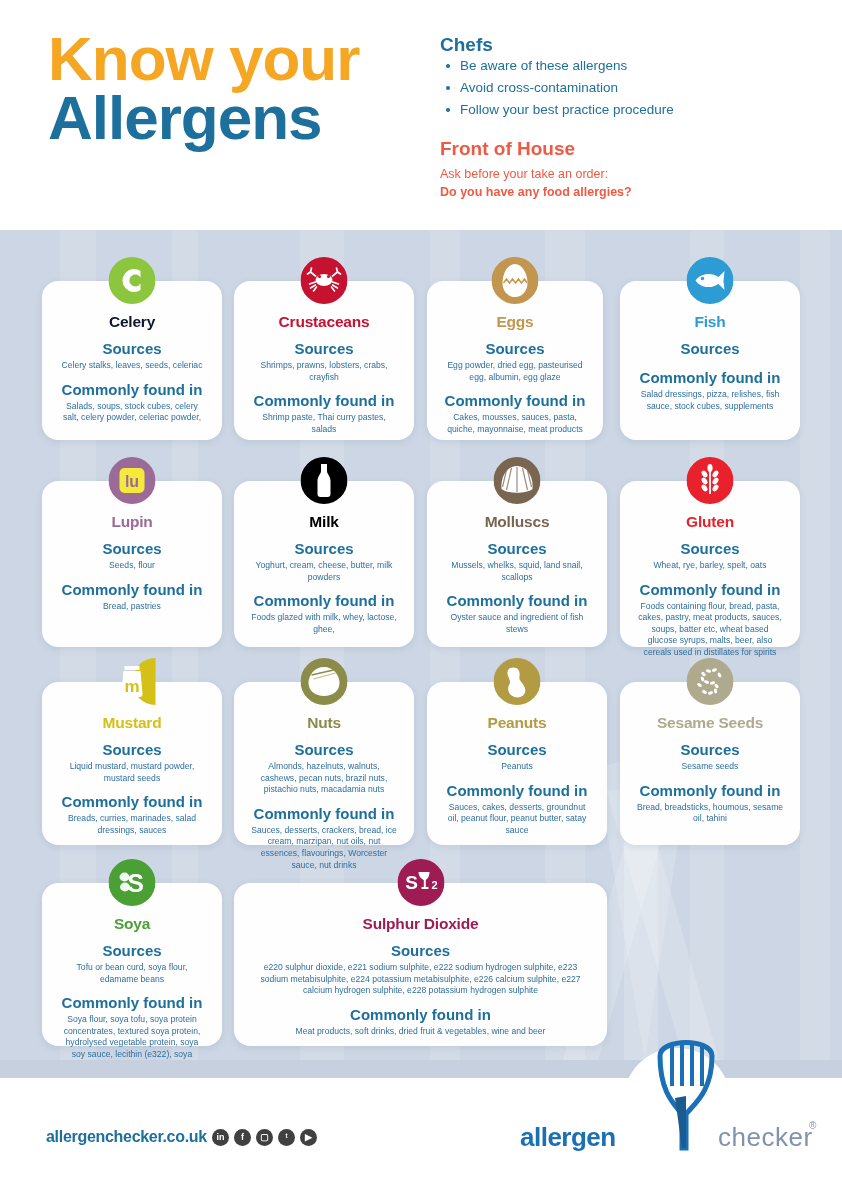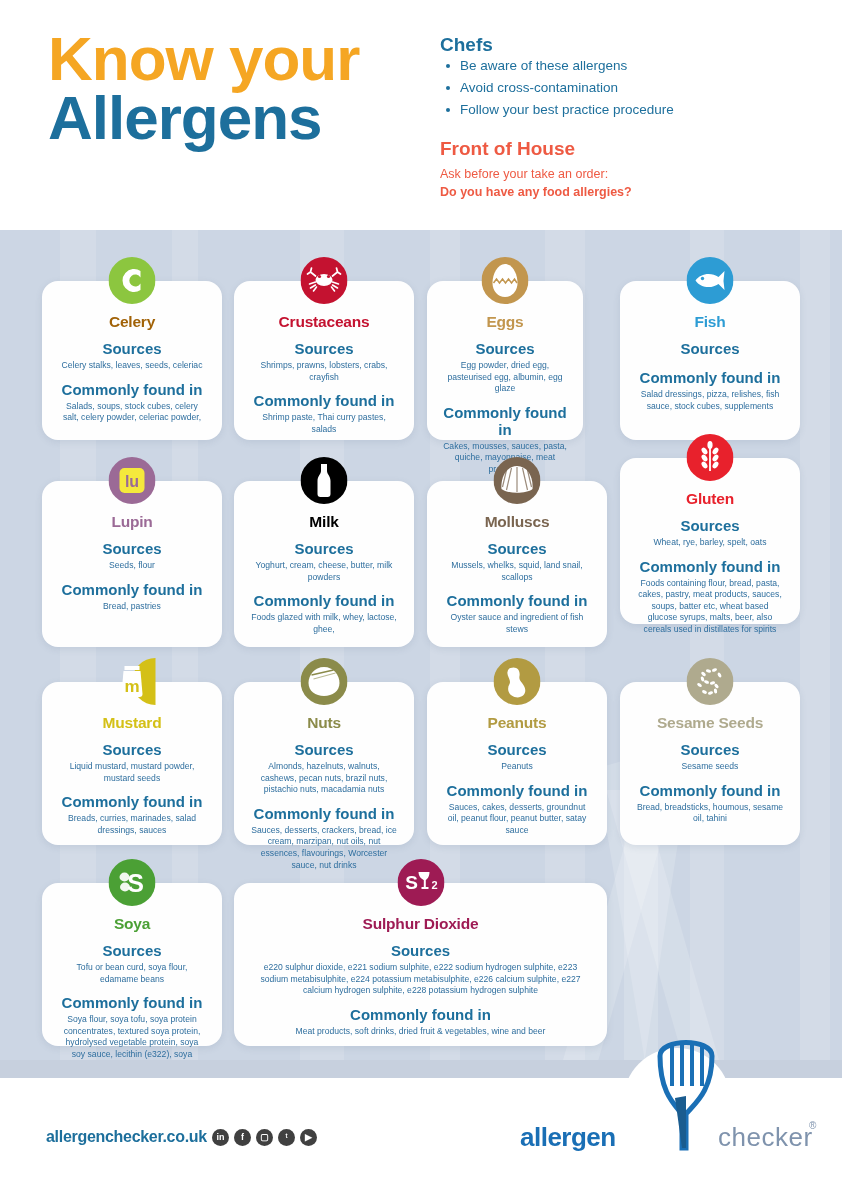--- a/index.html
+++ b/index.html
@@ -153,21 +153,21 @@
 </div>
 
 <div id="cards-layer">
     <div class="card" style="left: 42px; top: 281px; width: 180px; height: 159px;">
     <div class="badge">
         <svg width="47" height="47" viewBox="0 0 47 47">
           <circle cx="23.5" cy="23.5" r="23.5" fill="#8CC63F"></circle>
         <path d="M32 14 A11.5 11.5 0 1 0 32 33 L32 26.5 A6 6 0 1 1 32 20.5 Z" fill="white"></path>
         </svg>
       </div>
-    <div class="allergen-name" style="color:#a16207">Celery</div>
+    <div class="allergen-name" style="color:#0f172a">Celery</div>
     <div class="sec-head">Sources</div>
     <div class="sec-body">Celery stalks, leaves, seeds, celeriac</div>
     <div class="gap"></div>
     <div class="sec-head">Commonly found in</div>
     <div class="sec-body">Salads, soups, stock cubes, celery salt, celery powder, celeriac powder,</div>
   </div>
     <div class="card" style="left: 234px; top: 281px; width: 180px; height: 159px;">
     <div class="badge">
         <svg width="47" height="47" viewBox="0 0 47 47">
           <circle cx="23.5" cy="23.5" r="23.5" fill="#C41230"></circle>
@@ -180,21 +180,21 @@
         <path d="M32 25 L38 27 M32 28 L37 31 M31 30 L34 34" stroke="white" stroke-width="1.6" stroke-linecap="round"></path>
         </svg>
       </div>
     <div class="allergen-name" style="color:#C41230">Crustaceans</div>
     <div class="sec-head">Sources</div>
     <div class="sec-body">Shrimps, prawns, lobsters, crabs, crayfish</div>
     <div class="gap"></div>
     <div class="sec-head">Commonly found in</div>
     <div class="sec-body">Shrimp paste, Thai curry pastes, salads</div>
   </div>
-    <div class="card" style="left: 427px; top: 281px; width: 156px; height: 159px;">
+    <div class="card" style="left: 427px; top: 281px; width: 176px; height: 159px;">
     <div class="badge">
         <svg width="47" height="47" viewBox="0 0 47 47">
           <circle cx="23.5" cy="23.5" r="23.5" fill="#C2964E"></circle>
         <path d="M23.5 7 C31 7 36 17 36 26 C36 34 30.5 40 23.5 40 C16.5 40 11 34 11 26 C11 17 16 7 23.5 7 Z" fill="white"></path>
         <path d="M12 26 L15 22 L18 26 L21 22 L24 26 L27 22 L30 26 L33 22 L35.5 26" stroke="#C2964E" stroke-width="1.5" fill="none"></path>
         </svg>
       </div>
     <div class="allergen-name" style="color:#C2964E">Eggs</div>
     <div class="sec-head">Sources</div>
     <div class="sec-body">Egg powder, dried egg, pasteurised egg, albumin, egg glaze</div>
@@ -253,21 +253,21 @@
         <path d="M23.5 10 L23.5 35 M18 11 L13 33 M29 11 L34 33 M13 13 L9 30 M34 13 L38 30" stroke="#7A6550" stroke-width="1.2" opacity="0.75"></path>
         </svg>
       </div>
     <div class="allergen-name" style="color:#7A6550">Molluscs</div>
     <div class="sec-head">Sources</div>
     <div class="sec-body">Mussels, whelks, squid, land snail, scallops</div>
     <div class="gap"></div>
     <div class="sec-head">Commonly found in</div>
     <div class="sec-body">Oyster sauce and ingredient of fish stews</div>
   </div>
-    <div class="card" style="left: 620px; top: 458px; width: 180px; height: 166px;">
+    <div class="card" style="left: 620px; top: 481px; width: 180px; height: 166px;">
     <div class="badge">
         <svg width="47" height="47" viewBox="0 0 47 47">
           <circle cx="23.5" cy="23.5" r="23.5" fill="#E8212C"></circle>
         <rect x="22.6" y="12" width="1.8" height="25" fill="white"></rect>
         <ellipse cx="23.5" cy="11" rx="2.6" ry="4" fill="white"></ellipse>
         <ellipse cx="18" cy="17" rx="2.4" ry="3.8" fill="white" transform="rotate(-35 18 17)"></ellipse>
         <ellipse cx="29" cy="17" rx="2.4" ry="3.8" fill="white" transform="rotate(35 29 17)"></ellipse>
         <ellipse cx="18" cy="24" rx="2.4" ry="3.8" fill="white" transform="rotate(-35 18 24)"></ellipse>
         <ellipse cx="29" cy="24" rx="2.4" ry="3.8" fill="white" transform="rotate(35 29 24)"></ellipse>
         <ellipse cx="18" cy="31" rx="2.4" ry="3.8" fill="white" transform="rotate(-35 18 31)"></ellipse>

